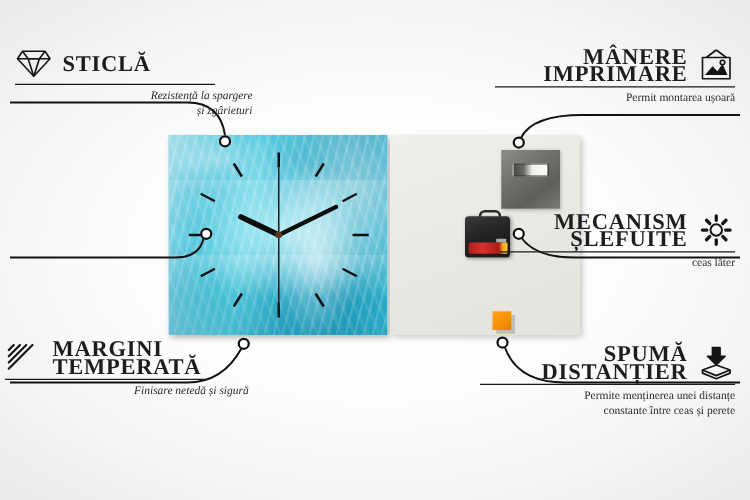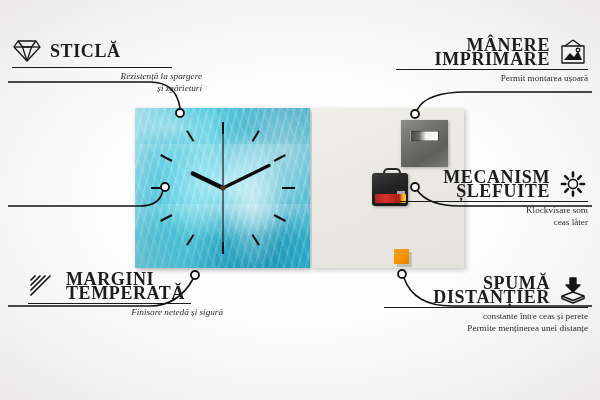--- a/index.html
+++ b/index.html
@@ -181,21 +181,21 @@
       <div>
         <div class="ttl">STICLĂ</div>
       </div>
     </div>
     <div class="rule" style="width:160px"></div>
     <div class="sub">Rezistență la spargere</div>
     <div class="sub">și zgârieturi</div>
   </div>
 
 
-  <div class="label L" style="left:28px;top:272px;width:195px">
+  <div class="label L" style="left:4px;top:272px;width:195px">
     <div class="lab-row">
       <svg class="ic" width="30" height="24" viewBox="0 0 30 24">
         <g stroke="#141414" stroke-width="1.7" stroke-linecap="round">
           <path d="M3 21 L22 2"></path>
             <path d="M3 16 L17 2"></path>
             <path d="M3 11 L12 2"></path>
             <path d="M3 6 L7 2"></path>
         </g>
       </svg>
       <div>
@@ -235,36 +235,35 @@
       </div>
       <svg class="ic" width="30" height="28" viewBox="0 0 30 28">
         <g fill="none" stroke="#141414" stroke-width="1.6">
           <circle cx="15" cy="14" r="4.6"></circle>
           <path d="M15 2.6 L15 6.2 M15 21.8 L15 25.4 M3.9 14 L7.5 14 M22.5 14 L26.1 14
                    M7.2 6.2 L9.8 8.8 M20.2 19.2 L22.8 21.8 M7.2 21.8 L9.8 19.2 M20.2 8.8 L22.8 6.2" stroke-linecap="round" stroke-width="2.6"></path>
         </g>
       </svg>
     </div>
     <div class="rule" style="width:100%"></div>
-    <div class="sub">Klockvisare som</div>
     <div class="sub">ceas låter</div>
   </div>
 
   <div class="label R" style="left:384px;top:276px;width:204px">
     <div class="lab-row">
       <div>
         <div class="ttl">SPUMĂ</div>
         <div class="ttl">DISTANȚIER</div>
       </div>
       <svg class="ic" width="30" height="28" viewBox="0 0 30 28">
         <g fill="none" stroke="#141414" stroke-width="1.4" stroke-linejoin="round">
           <path d="M12 2 L18 2 L18 9 L22 9 L15 16 L8 9 L12 9 Z" fill="#141414"></path>
           <path d="M15 16 L26 20 L15 24.5 L4 20 Z"></path>
           <path d="M4 20 L4 22.5 L15 27 L26 22.5 L26 20"></path>
         </g>
       </svg>
     </div>
     <div class="rule" style="width:100%"></div>
+    <div class="sub">Permite menținerea unei distanțe</div>
     <div class="sub">constante între ceas și perete</div>
-    <div class="sub">Permite menținerea unei distanțe</div>
   </div>
 
 </div>
 
 </body></html>

